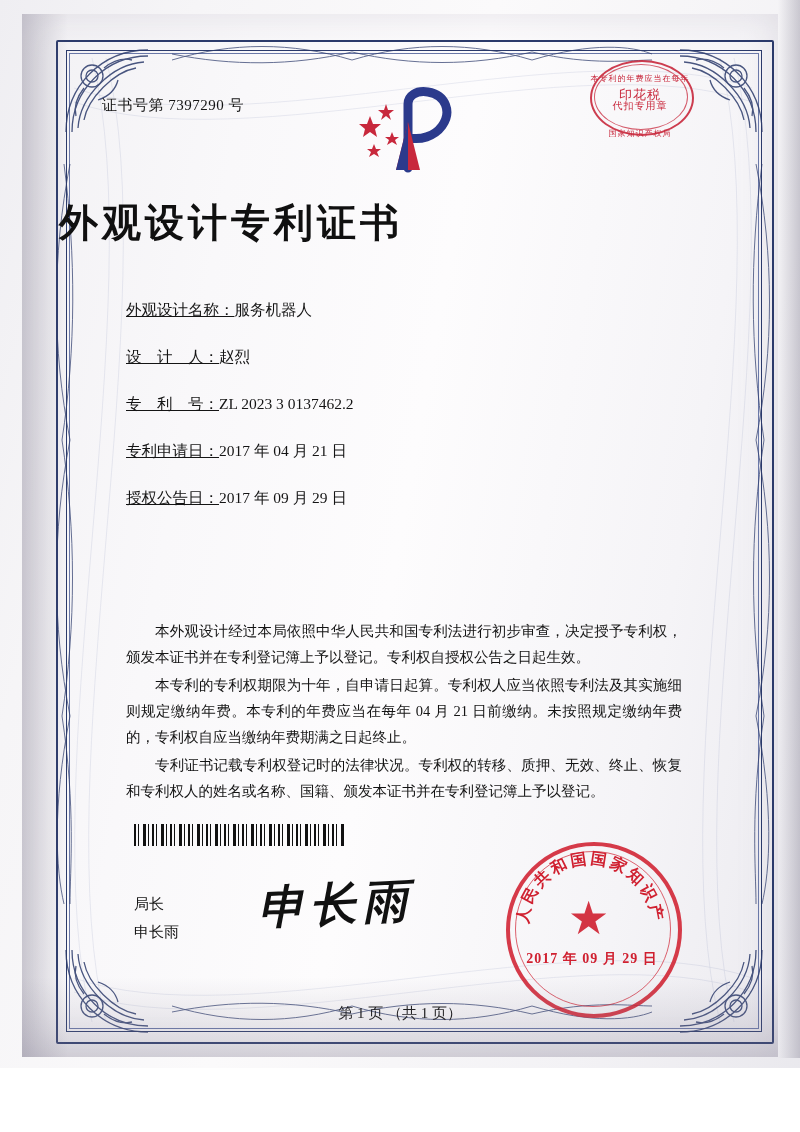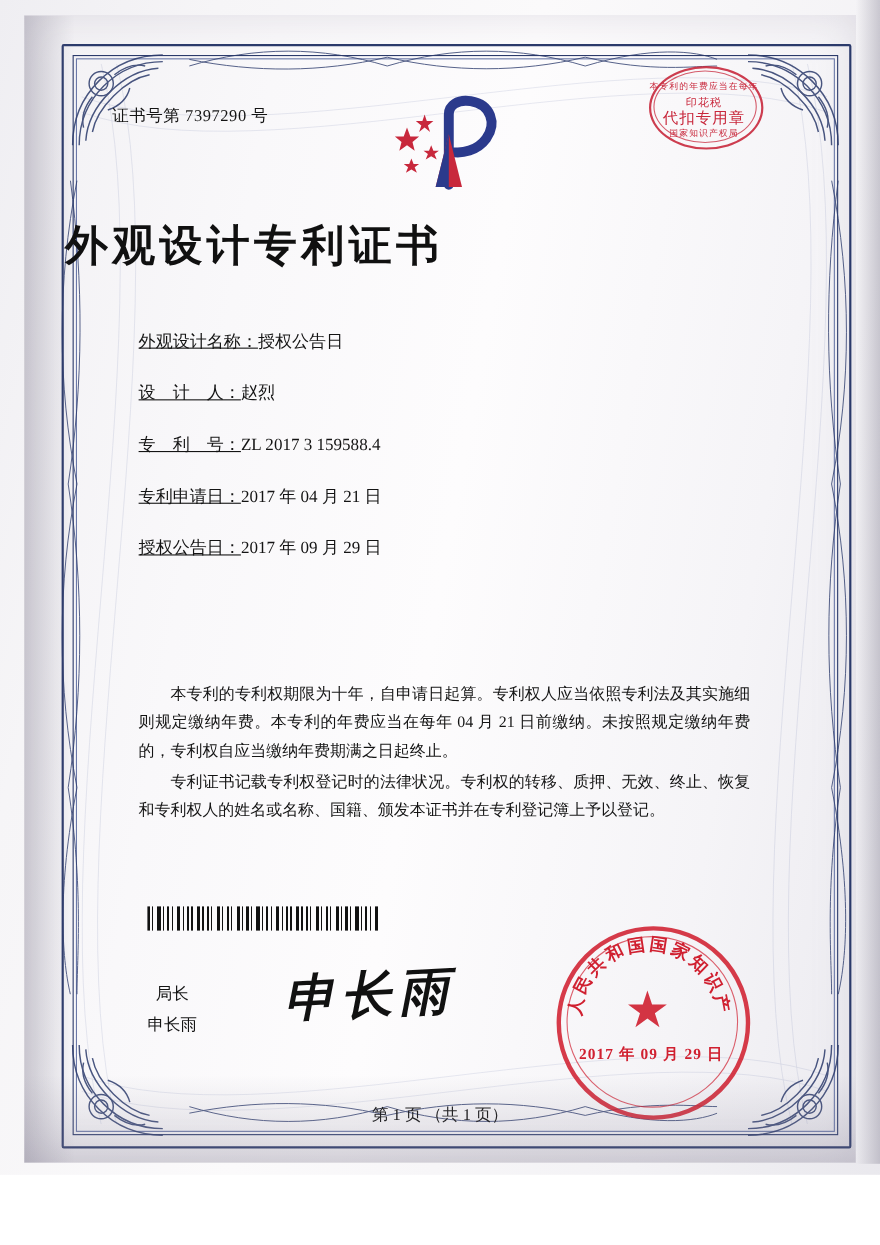--- a/index.html
+++ b/index.html
@@ -138,23 +138,23 @@
   .seal-top .line {
     position: absolute;
     width: 100px;
     text-align: center;
     color: #c8283c;
     font-size: 8px;
     letter-spacing: 1px;
     font-family: "Liberation Serif", "DejaVu Serif", serif;
   }
   .seal-top .l1 { top: 13px; }
-  .seal-top .l2 { top: 26px; font-size: 10px; }
-  .seal-top .l3 { top: 39px; font-size: 14px; }
-  .seal-top .l4 { top: 56px; }
+  .seal-top .l2 { top: 26px; font-size: 13px; }
+  .seal-top .l3 { top: 39px; font-size: 10px; }
+  .seal-top .l4 { top: 68px; }
 
   .title {
     position: absolute;
     left: 0; top: 182px;
     width: 756px;
     text-align: left;
     font-size: 39px;
     font-weight: bold;
     letter-spacing: 4px;
     color: #101010;
@@ -201,21 +201,20 @@
         #111 9px, #111 12px, transparent 12px, transparent 14px,
         #111 14px, #111 15px, transparent 15px, transparent 18px);
   }
 
   .signature-block {
     position: absolute;
     left: 112px; top: 876px;
     font-size: 15px;
     color: #141414;
     line-height: 28px;
-    text-align: center;
   }
   .handwriting {
     position: absolute;
     left: 236px; top: 860px;
     font-size: 46px;
     color: #111;
     font-family: "Liberation Serif", "DejaVu Serif", serif;
     font-style: italic;
     font-weight: bold;
     letter-spacing: 6px;
@@ -419,37 +418,38 @@
         <div class="line l1">本专利的年费应当在每年</div>
         <div class="line l2">印花税</div>
         <div class="line l3">代扣专用章</div>
         <div class="line l4">国家知识产权局</div>
       </div>
 
       <div class="title">外观设计专利证书</div>
 
       <div class="fields">
         <div class="field">
-          <span class="lab">外观设计名称：</span><span>授权公告日</span>
+          <span class="lab">外观设计名称：</span><span>服务机器人</span>
         </div>
         <div class="field">
           <span class="lab">设　计　人：</span><span>赵烈</span>
         </div>
         <div class="field">
-          <span class="lab">专　利　号：</span><span>ZL 2017 3 159588.4</span>
+          <span class="lab">专　利　号：</span><span>ZL 2023 3 0137462.2</span>
         </div>
         <div class="field">
           <span class="lab">专利申请日：</span><span>2017 年 04 月 21 日</span>
         </div>
         <div class="field">
           <span class="lab">授权公告日：</span><span>2017 年 09 月 29 日</span>
         </div>
       </div>
 
       <div class="paragraphs">
+        <p>本外观设计经过本局依照中华人民共和国专利法进行初步审查，决定授予专利权，颁发本证书并在专利登记簿上予以登记。专利权自授权公告之日起生效。</p>
         <p>本专利的专利权期限为十年，自申请日起算。专利权人应当依照专利法及其实施细则规定缴纳年费。本专利的年费应当在每年 04 月 21 日前缴纳。未按照规定缴纳年费的，专利权自应当缴纳年费期满之日起终止。</p>
         <p>专利证书记载专利权登记时的法律状况。专利权的转移、质押、无效、终止、恢复和专利权人的姓名或名称、国籍、颁发本证书并在专利登记簿上予以登记。</p>
       </div>
 
       <div class="barcode"></div>
 
       <div class="signature-block">
         <div>局长</div>
         <div>申长雨</div>
       </div>

